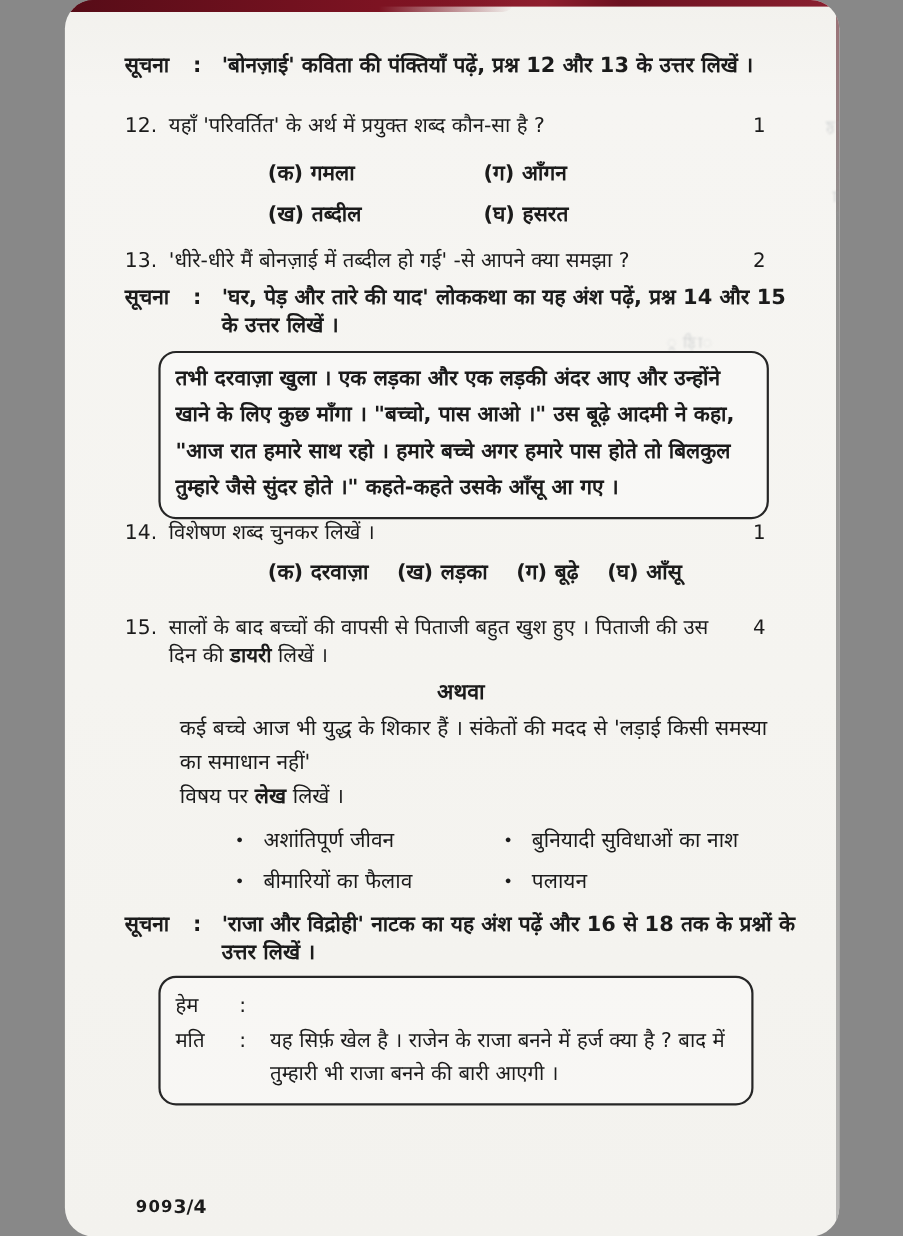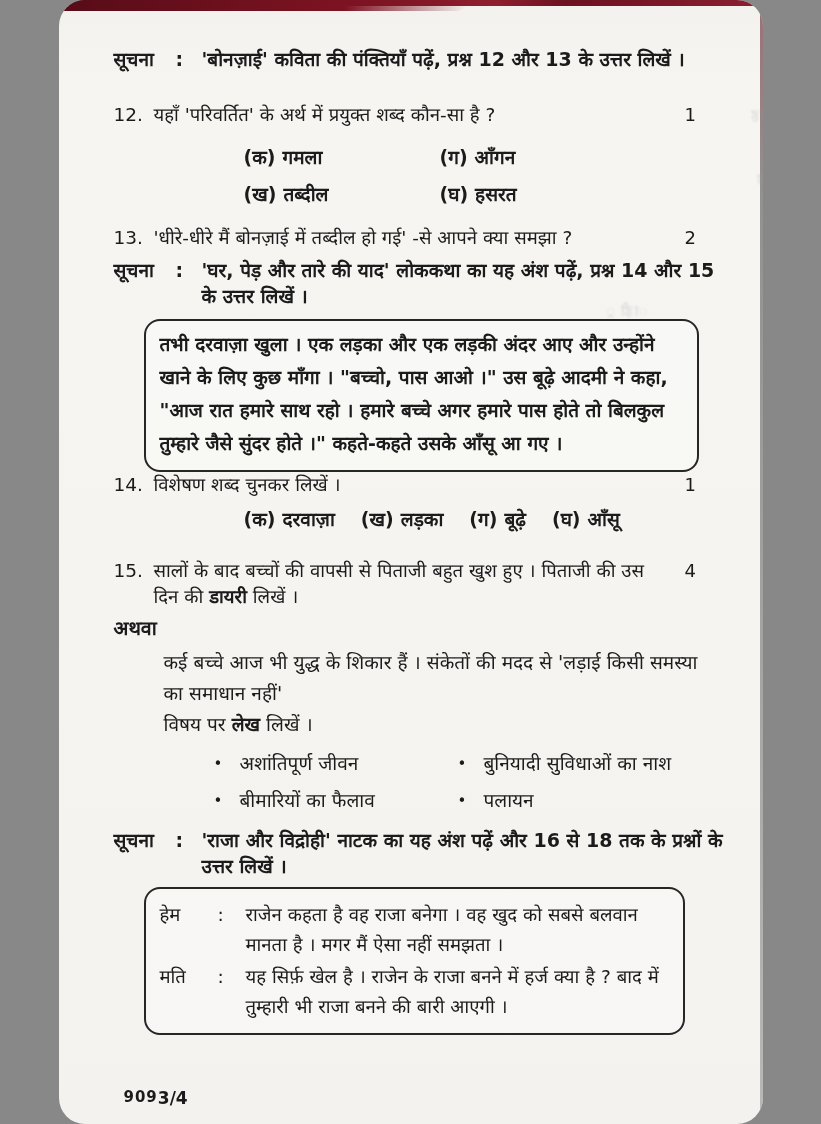--- a/index.html
+++ b/index.html
@@ -38,21 +38,21 @@
   .q-num{flex:0 0 40px;}
   .q-text{flex:1;padding-right:14px;}
   .q-marks{flex:0 0 40px;text-align:left;font-size:18px;}
   .opt{white-space:nowrap;}
   .opt .lab{margin-right:7px;}
   .opt-grid-2col{display:grid;grid-template-columns:196px auto;row-gap:11px;
     margin:16px 0 0 130px;font-size:19px;font-weight:600;}
   .opt-inline{display:flex;margin:8px 0 0 130px;font-size:19px;font-weight:600;}
   .story-box{margin:10px 26px 0 30px;padding:7px 14px 10px 14px;}
   .story-text{font-size:19px;line-height:33px;font-weight:bold;}
-  .or-label{text-align:left;font-weight:700;font-size:19.5px;margin-top:4px;}
+  .or-label{text-align:center;font-weight:700;font-size:19.5px;margin-top:4px;}
   .alt-para{margin:6px 26px 0 50px;font-size:19px;line-height:31px;}
   .bullets{display:grid;grid-template-columns:244px auto;grid-template-rows:repeat(2,auto);
     grid-auto-flow:column;row-gap:9px;margin:10px 0 0 100px;font-size:19px;}
   .bullet-item{display:flex;}
   .bullet-dot{width:26px;flex:0 0 auto;font-size:15px;line-height:28px;}
   .dlg-box{margin:8px 40px 0 30px;padding:9px 14px 11px 14px;}
   .dlg-row{display:flex;font-size:18.5px;line-height:30px;margin-top:2px;}
   .dlg-speaker{flex:0 0 58px;}
   .dlg-colon{flex:0 0 28px;}
   .dlg-text{flex:1;}
@@ -161,21 +161,20 @@
     <div class="instr-row mt12">
       <span class="instr-label">सूचना</span>
       <span class="instr-colon">:</span>
       <span class="instr-text">'राजा और विद्रोही' नाटक का यह अंश पढ़ें और 16 से 18 तक के प्रश्नों के उत्तर लिखें ।</span>
     </div>
 
     <div class="round-box dlg-box">
       <div class="dlg-row">
         <span class="dlg-speaker">हेम</span>
         <span class="dlg-colon">:</span>
-        <span class="dlg-text">राजेन कहता है वह राजा बनेगा । वह खुद को सबसे बलवान मानता है । मगर मैं ऐसा नहीं समझता ।</span>
       </div>
       <div class="dlg-row">
         <span class="dlg-speaker">मति</span>
         <span class="dlg-colon">:</span>
         <span class="dlg-text">यह सिर्फ़ खेल है । राजेन के राजा बनने में हर्ज क्या है  ? बाद में तुम्हारी भी राजा बनने की बारी आएगी ।</span>
       </div>
     </div>
 
   </div>
 

